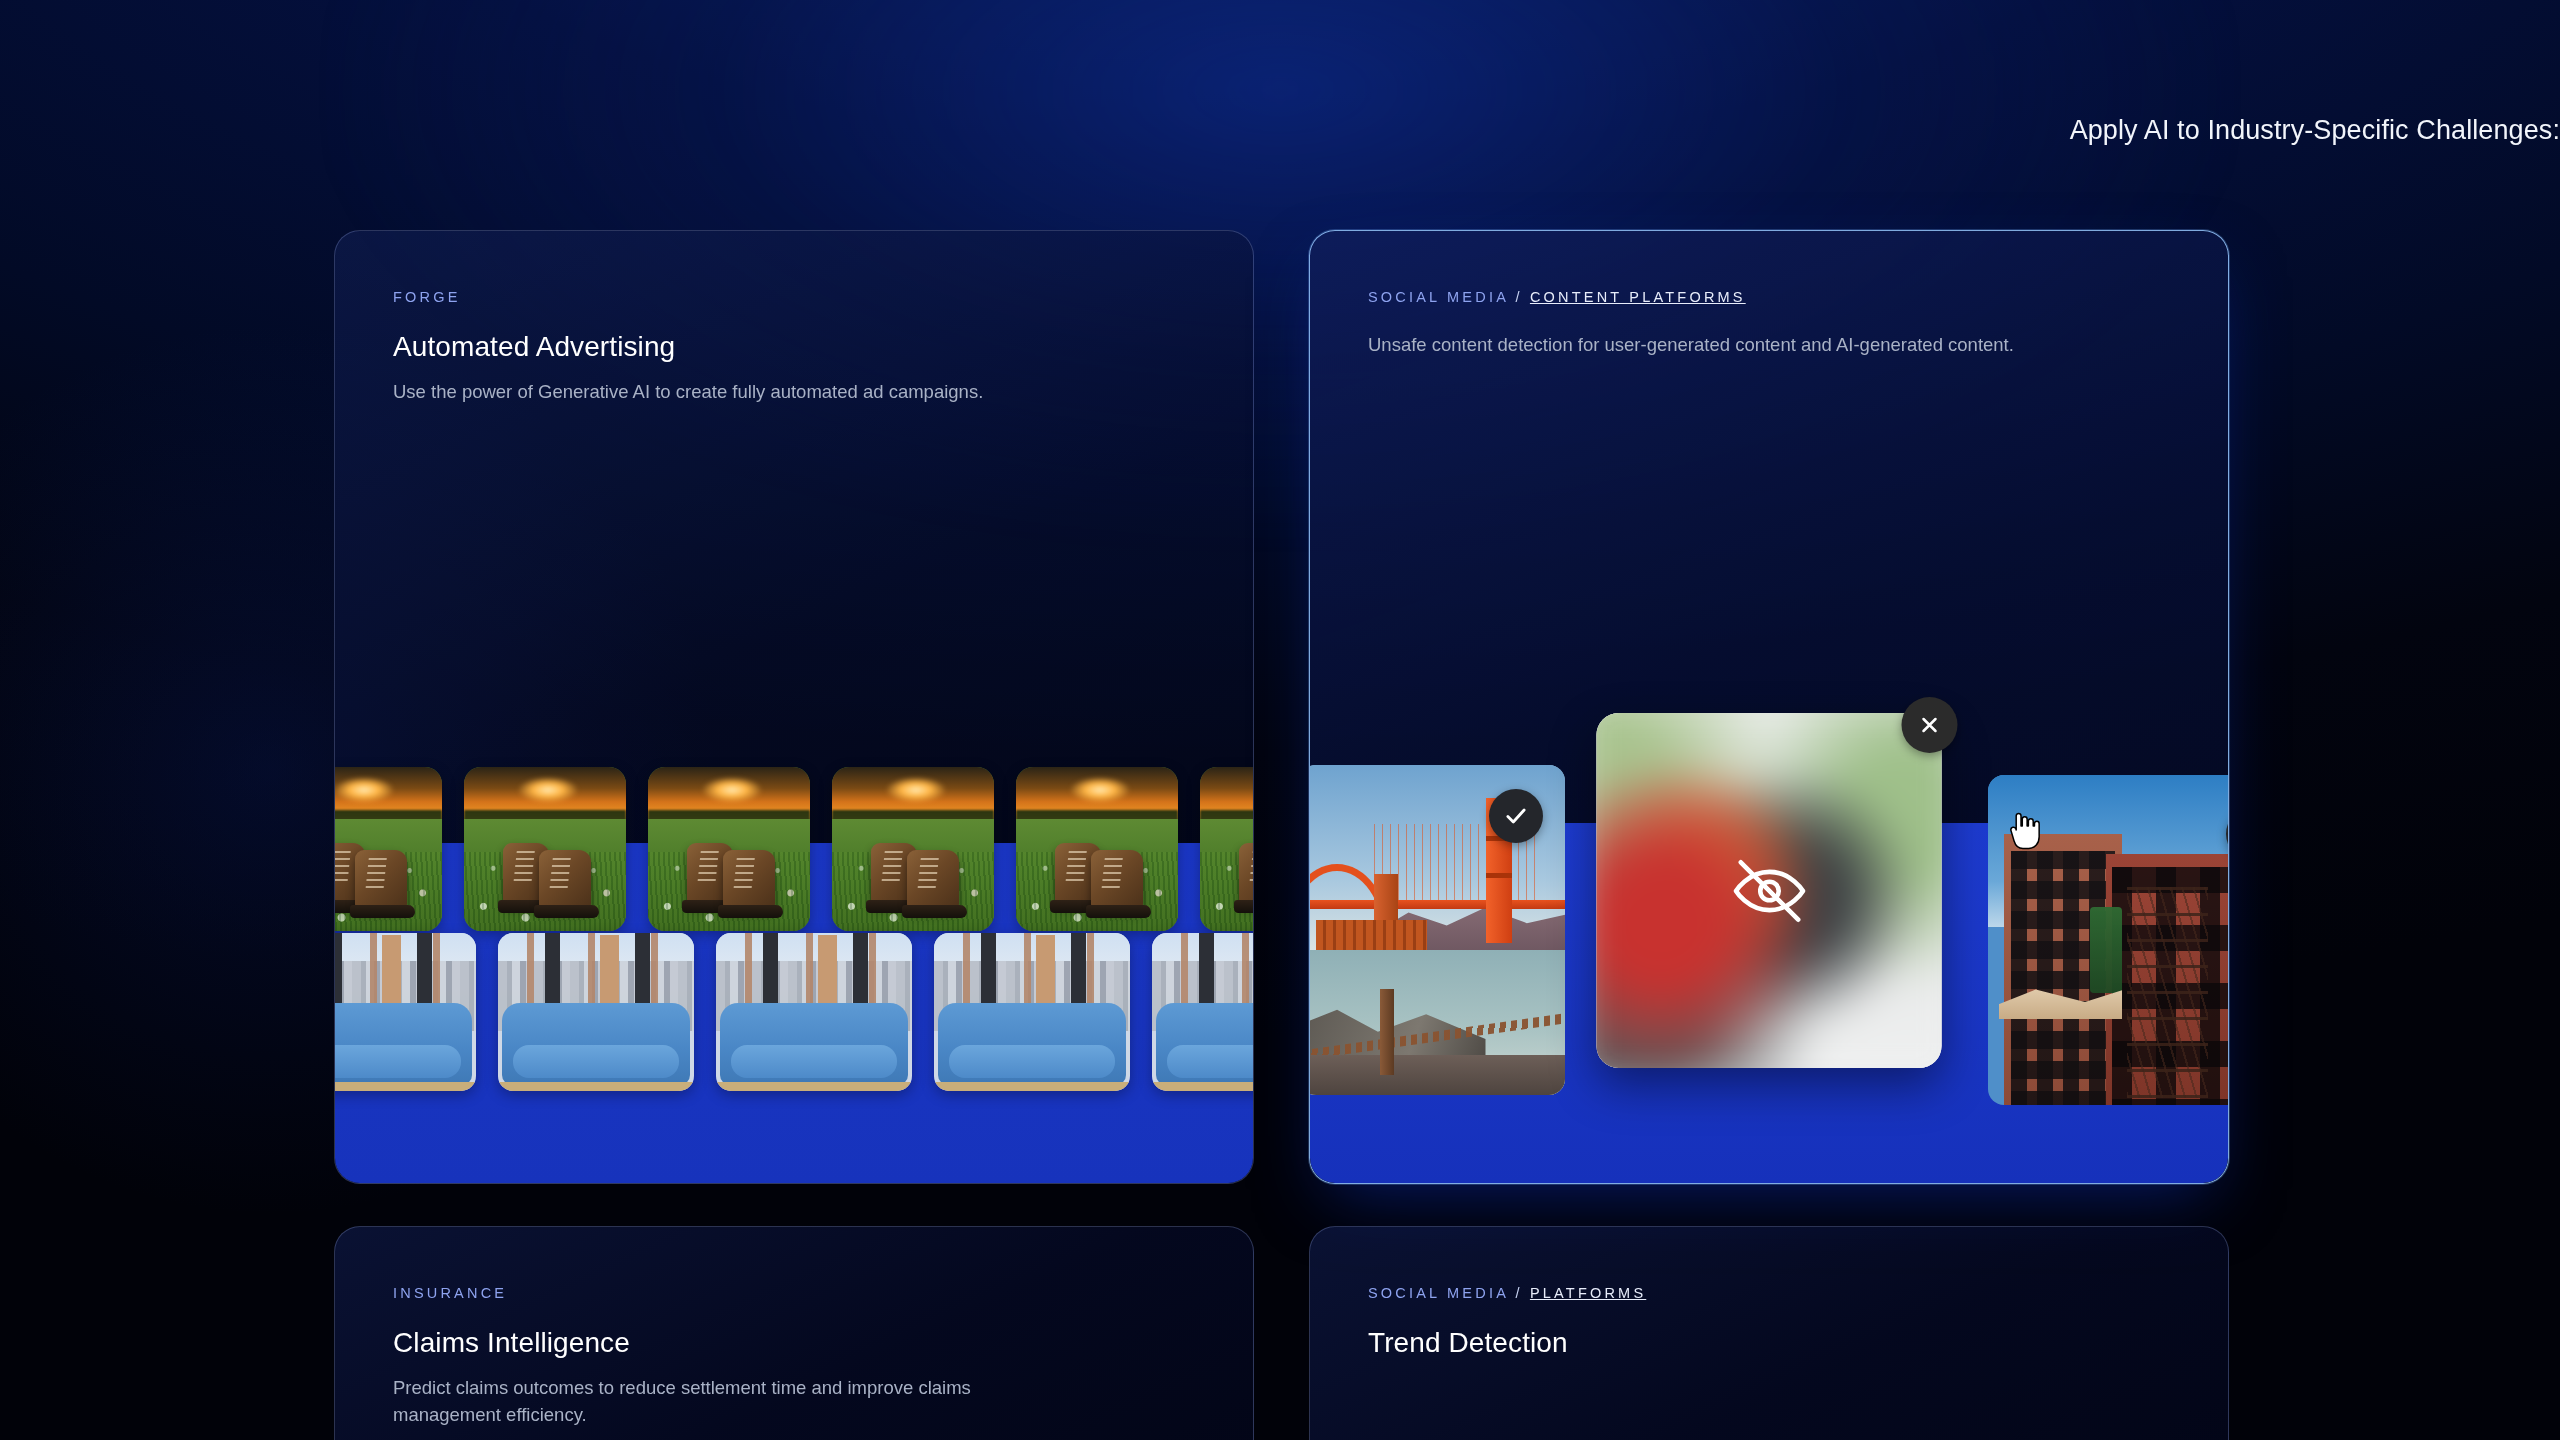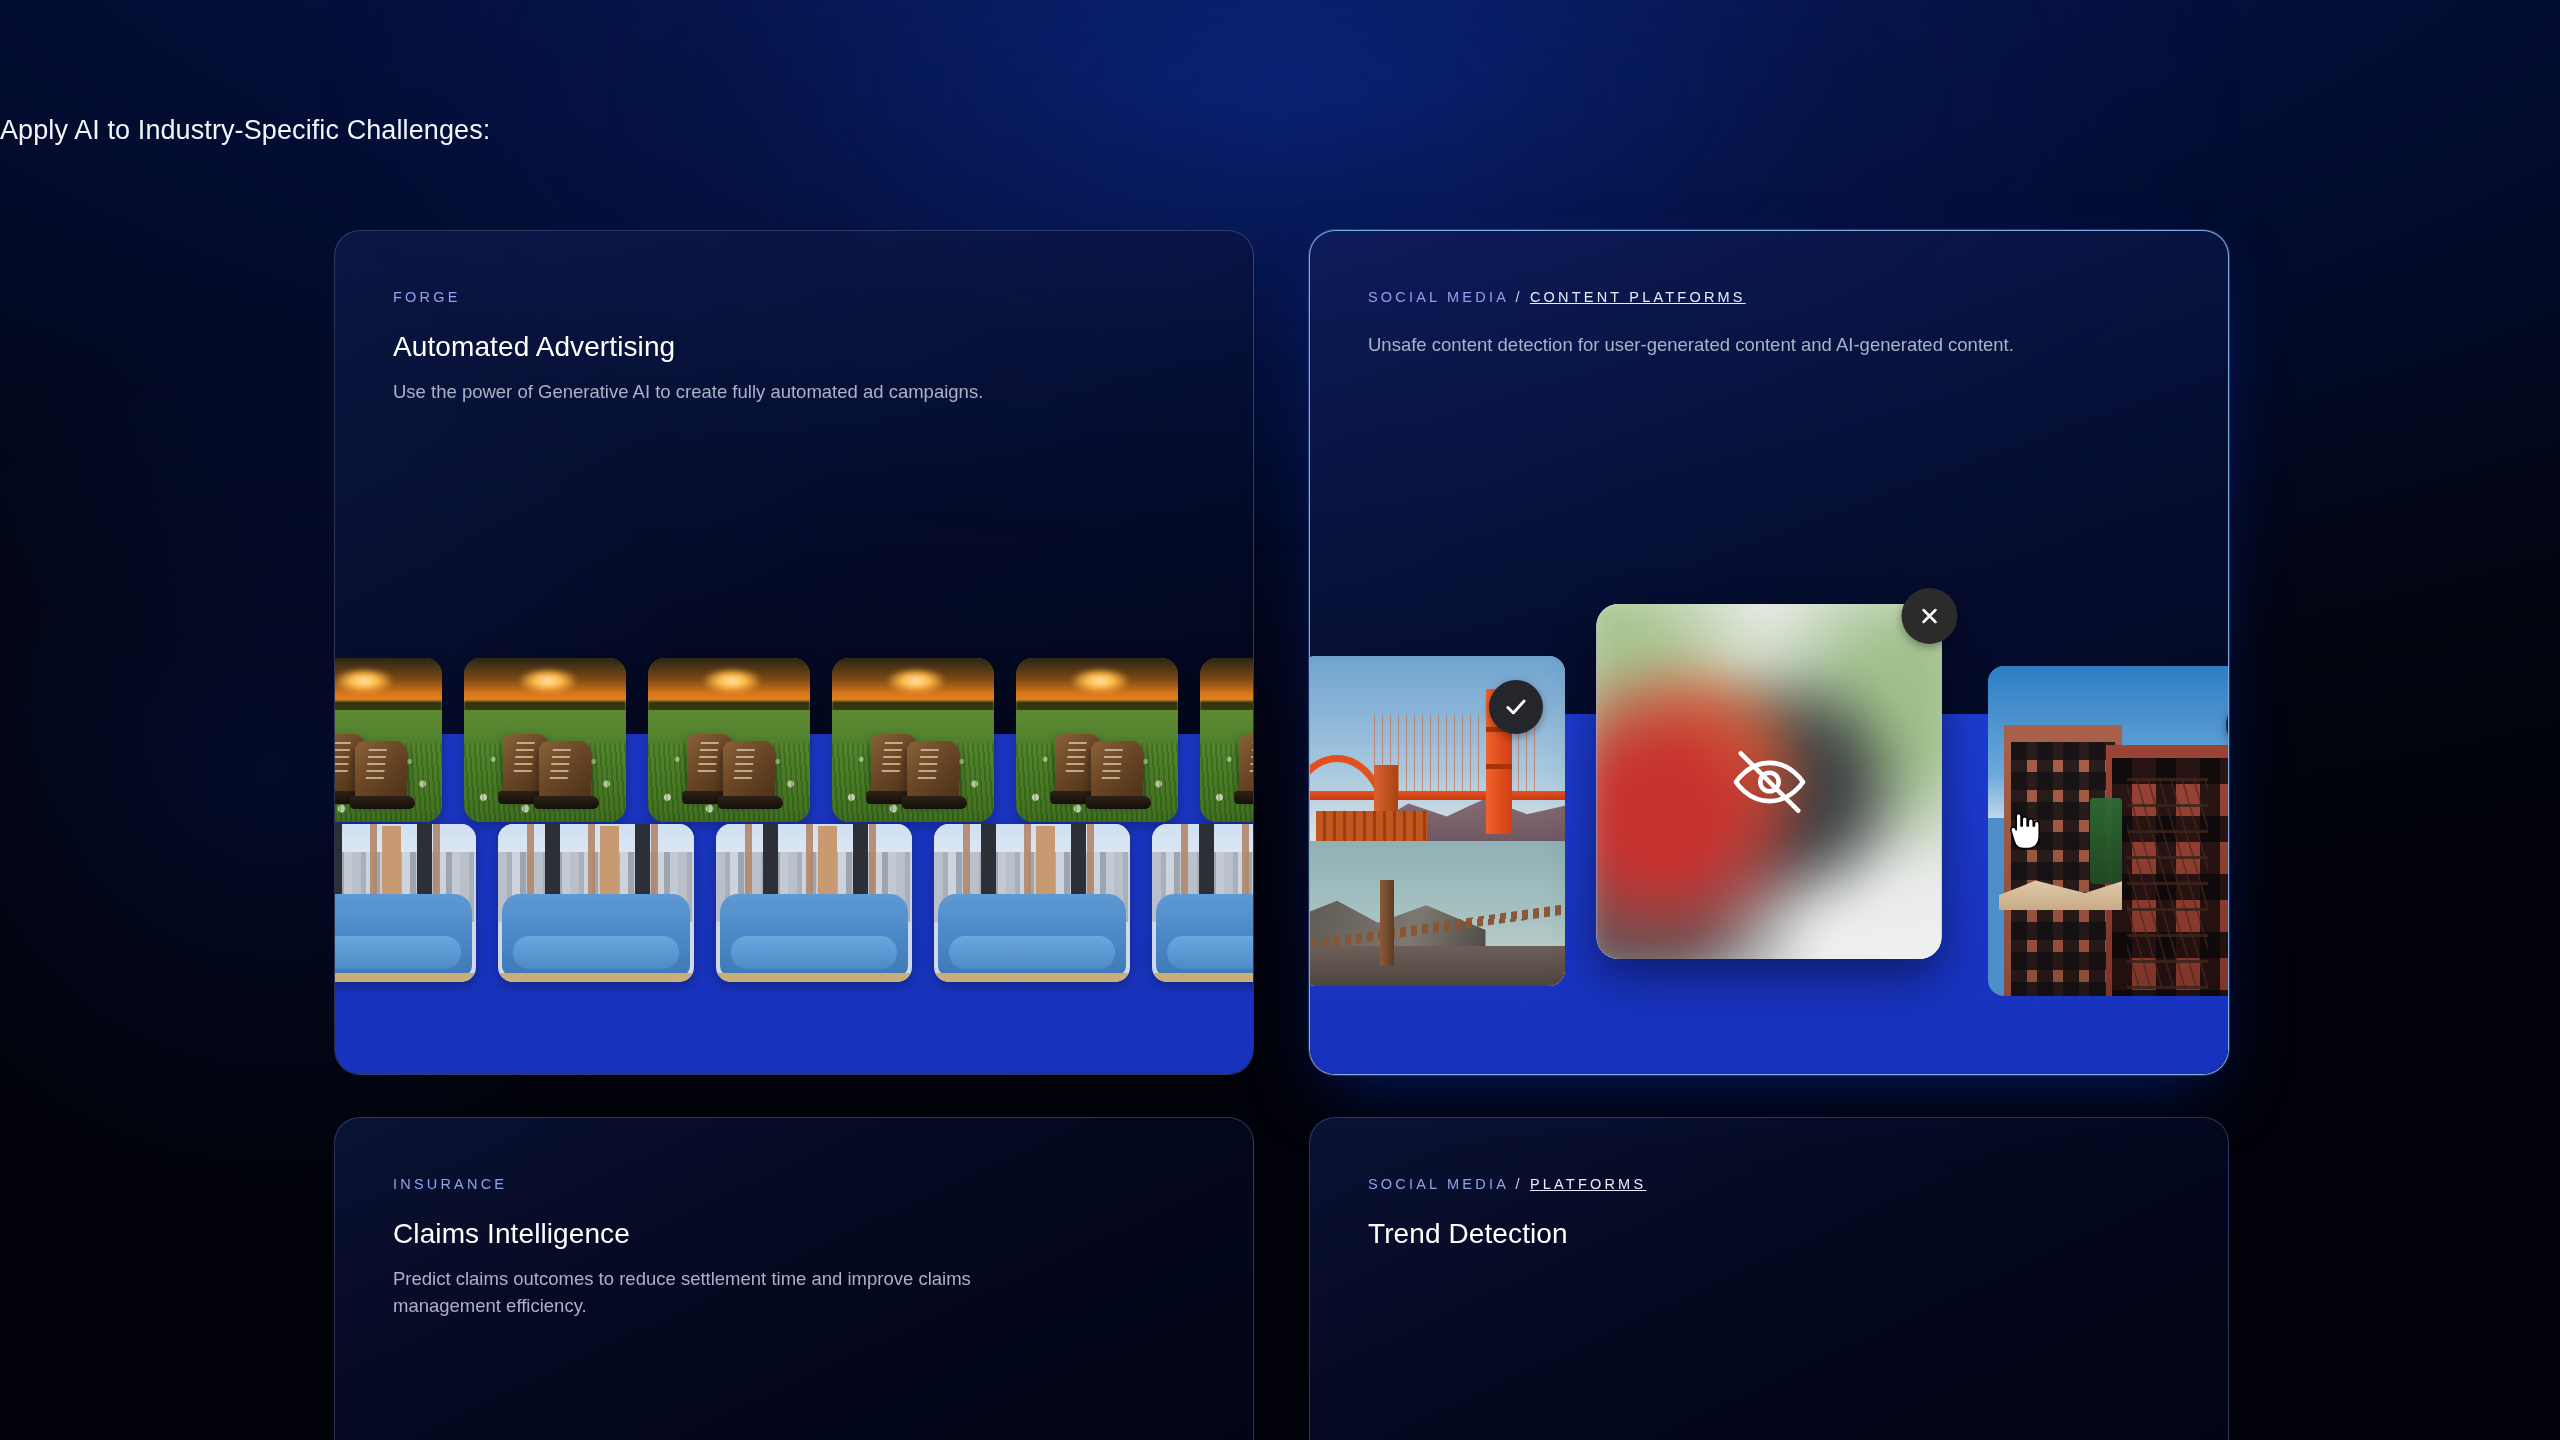--- a/index.html
+++ b/index.html
@@ -22,41 +22,41 @@
     filter:blur(10px);
   }
   .bg-glow-left{
     position:absolute; left:-180px; top:320px; width:900px; height:900px;
     background:radial-gradient(circle at 50% 50%, rgba(10,30,110,.30) 0%, rgba(2,6,24,0) 70%);
   }
 
   
   .page-title{
     position:absolute; top:115px; left:0; right:0;
-    text-align:left;
+    text-align:right;
     color:#f2f5fb;
     font-size:27px;
     font-weight:400;
     letter-spacing:.1px;
   }
 
   
   .grid{
     position:absolute;
     left:334px; top:230px;
     width:1895px;
     display:grid;
     grid-template-columns:920px 920px;
     column-gap:55px;
     row-gap:42px;
   }
 
   .card{
     position:relative;
-    height:845px;
+    height:954px;
     border-radius:26px;
     overflow:hidden;
     background:
       linear-gradient(155deg, rgba(18,32,86,.55) 0%, rgba(7,14,48,.55) 45%, rgba(3,7,26,.55) 100%);
     border:1px solid rgba(150,170,230,.28);
   }
   .card.is-active{
     border:1px solid rgba(150,200,255,.85);
     box-shadow:0 0 0 1px rgba(120,180,255,.25), 0 26px 70px -20px rgba(10,40,160,.65);
     background:

